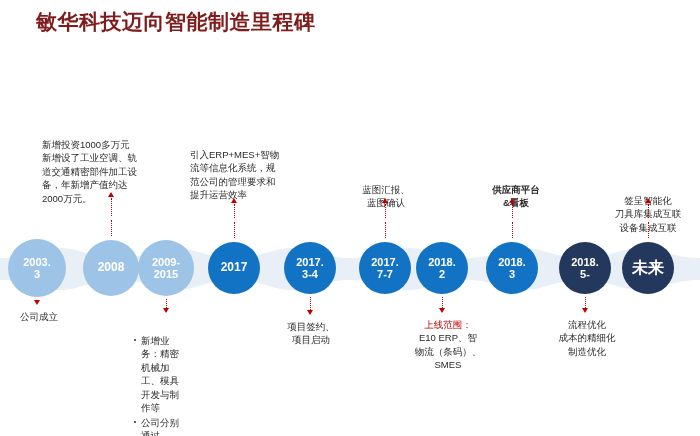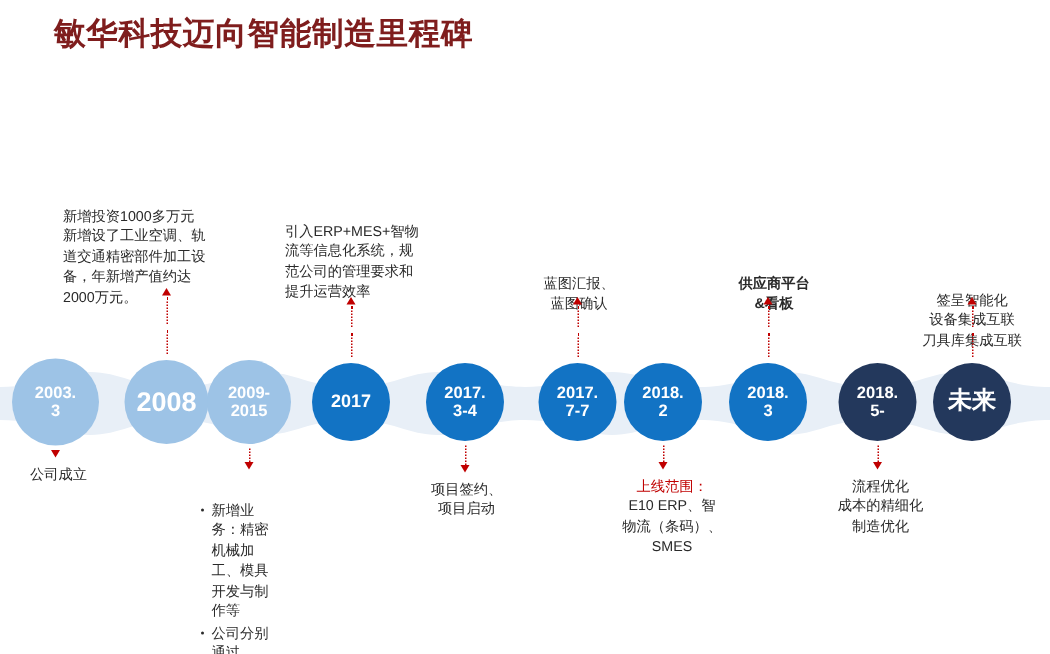--- a/index.html
+++ b/index.html
@@ -98,21 +98,21 @@
              C90,46 80,56 60,56 C40,56 30,46 0,46 Z" fill="#e8eff7"></path>
   </svg>
 
   <div id="nodes-layer">
       <div class="node" style="left: 8px; top: 239px; width: 58px; height: 58px; background: rgb(157, 195, 230); font-size: 11px;">
         <div>
           <span>2003.</span>
           <span>3</span>
         </div>
       </div>
-      <div class="node" style="left: 83px; top: 240px; width: 56px; height: 56px; background: rgb(157, 195, 230); font-size: 18px;">
+      <div class="node" style="left: 83px; top: 240px; width: 56px; height: 56px; background: rgb(157, 195, 230); font-size: 12px;">
         <div>
           <span>2008</span>
         </div>
       </div>
       <div class="node" style="left: 138px; top: 240px; width: 56px; height: 56px; background: rgb(157, 195, 230); font-size: 11px;">
         <div>
           <span>2009-</span>
           <span>2015</span>
         </div>
       </div>
@@ -167,22 +167,22 @@
       <div class="note center" style="left: 340px; top: 183px; width: 92px;">
         <div>蓝图汇报、</div>
         <div>蓝图确认</div>
       </div>
       <div class="note center" style="left: 470px; top: 183px; width: 92px; font-weight: bold;">
         <div>供应商平台</div>
         <div>&amp;看板</div>
       </div>
       <div class="note center" style="left: 598px; top: 155px; width: 100px; margin-top: 39px;">
         <div>签呈智能化</div>
+        <div>刀具库集成互联</div>
         <div>设备集成互联</div>
-        <div>刀具库集成互联</div>
       </div>
       <div class="note center" style="left: -4px; top: 310px; width: 86px;">
         <div>公司成立</div>
       </div>
       <div class="note left" style="left: 118px; top: 318px; width: 86px;">
         <ul class="bullet-list">
           <li>新增业务：精密机械加工、模具开发与制作等</li>
           <li>公司分别通过ISO9001:2008质量认证体系</li>
         </ul>
       </div>

